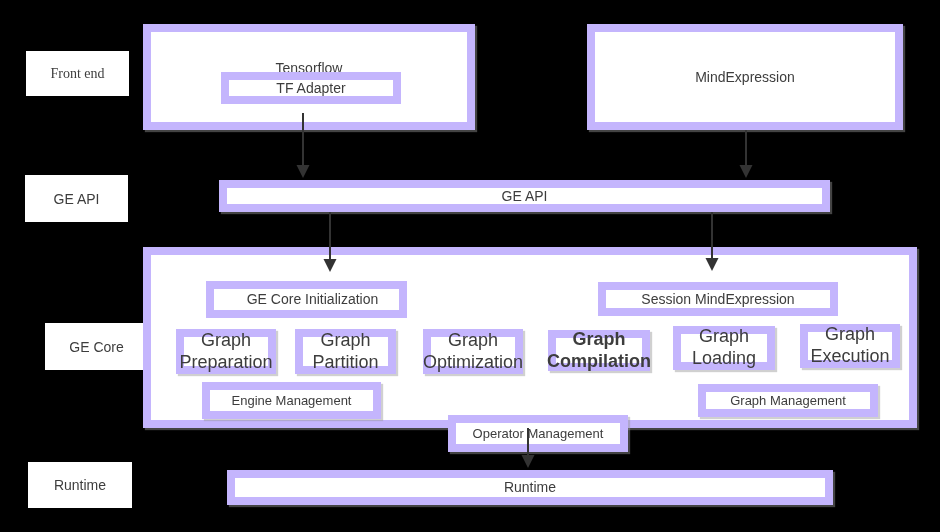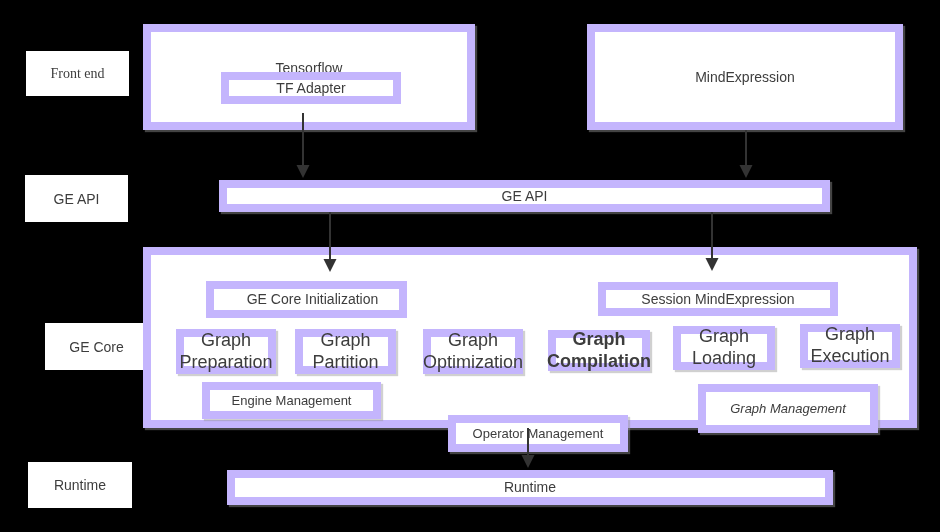--- a/index.html
+++ b/index.html
@@ -56,21 +56,21 @@
 
       <div class="box module" style="left:25px; top:74px; width:100px; height:45px;">Graph Preparation</div>
       <div class="box module" style="left:272px; top:74px; width:100px; height:45px;">Graph Optimization</div>
       <div class="box module" style="left:144px; top:74px; width:101px; height:45px;">Graph Partition</div>
       <div class="box module" style="left:397px; top:75px; width:102px; height:41px;font-weight:bold;">Graph Compilation</div>
       <div class="box module" style="left:522px; top:71px; width:102px; height:44px;">Graph Loading</div>
       <div class="box module" style="left:649px; top:69px; width:100px; height:44px;">Graph Execution</div>
 
       <div class="box mgmt" style="left:51px; top:127px; width:179px; height:37px;">Engine Management</div>
       <div class="box mgmt" style="left:297px; top:124px; width:180px; height:37px;margin-top:36px;">Operator Management</div>
-      <div class="box mgmt" style="left:547px; top:129px; width:180px; height:49px;font-style:italic;">Graph Management</div>
+      <div class="box mgmt" style="left:547px; top:129px; width:180px; height:33px;">Graph Management</div>
     </div>
   </div>
 
   <div class="box" style="left:227px; top:470px; width:606px; height:35px;">Runtime</div>
 
   <svg class="arrows" viewBox="0 0 940 532" xmlns="http://www.w3.org/2000/svg">
     <g stroke="#333333" stroke-width="2" fill="#333333">
 
       <g>
         <line x1="303" y1="113" x2="303" y2="166"></line>

